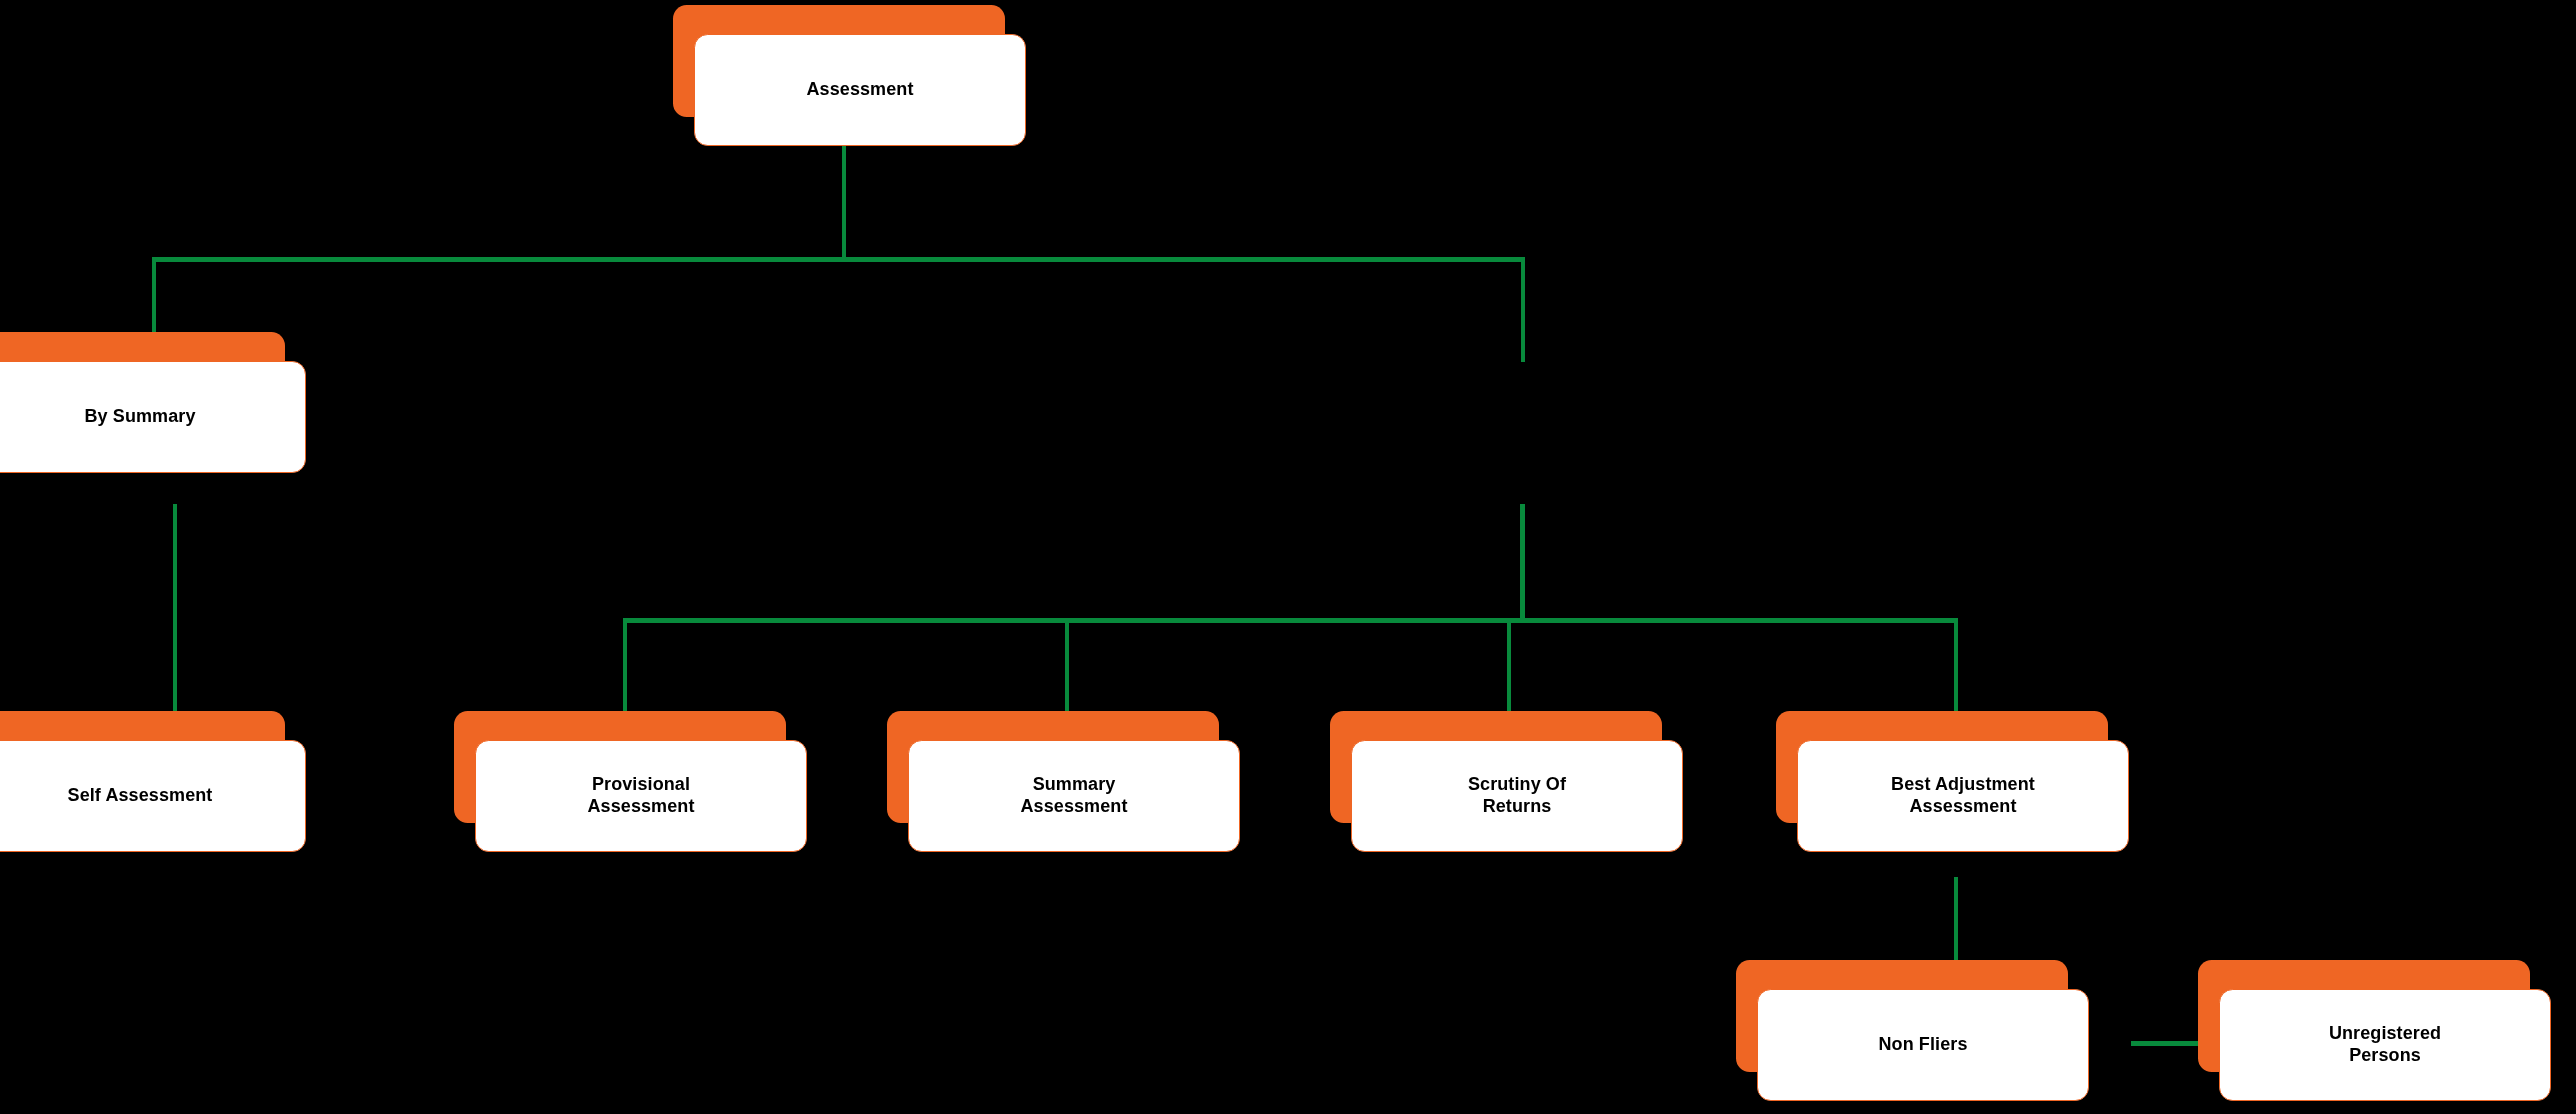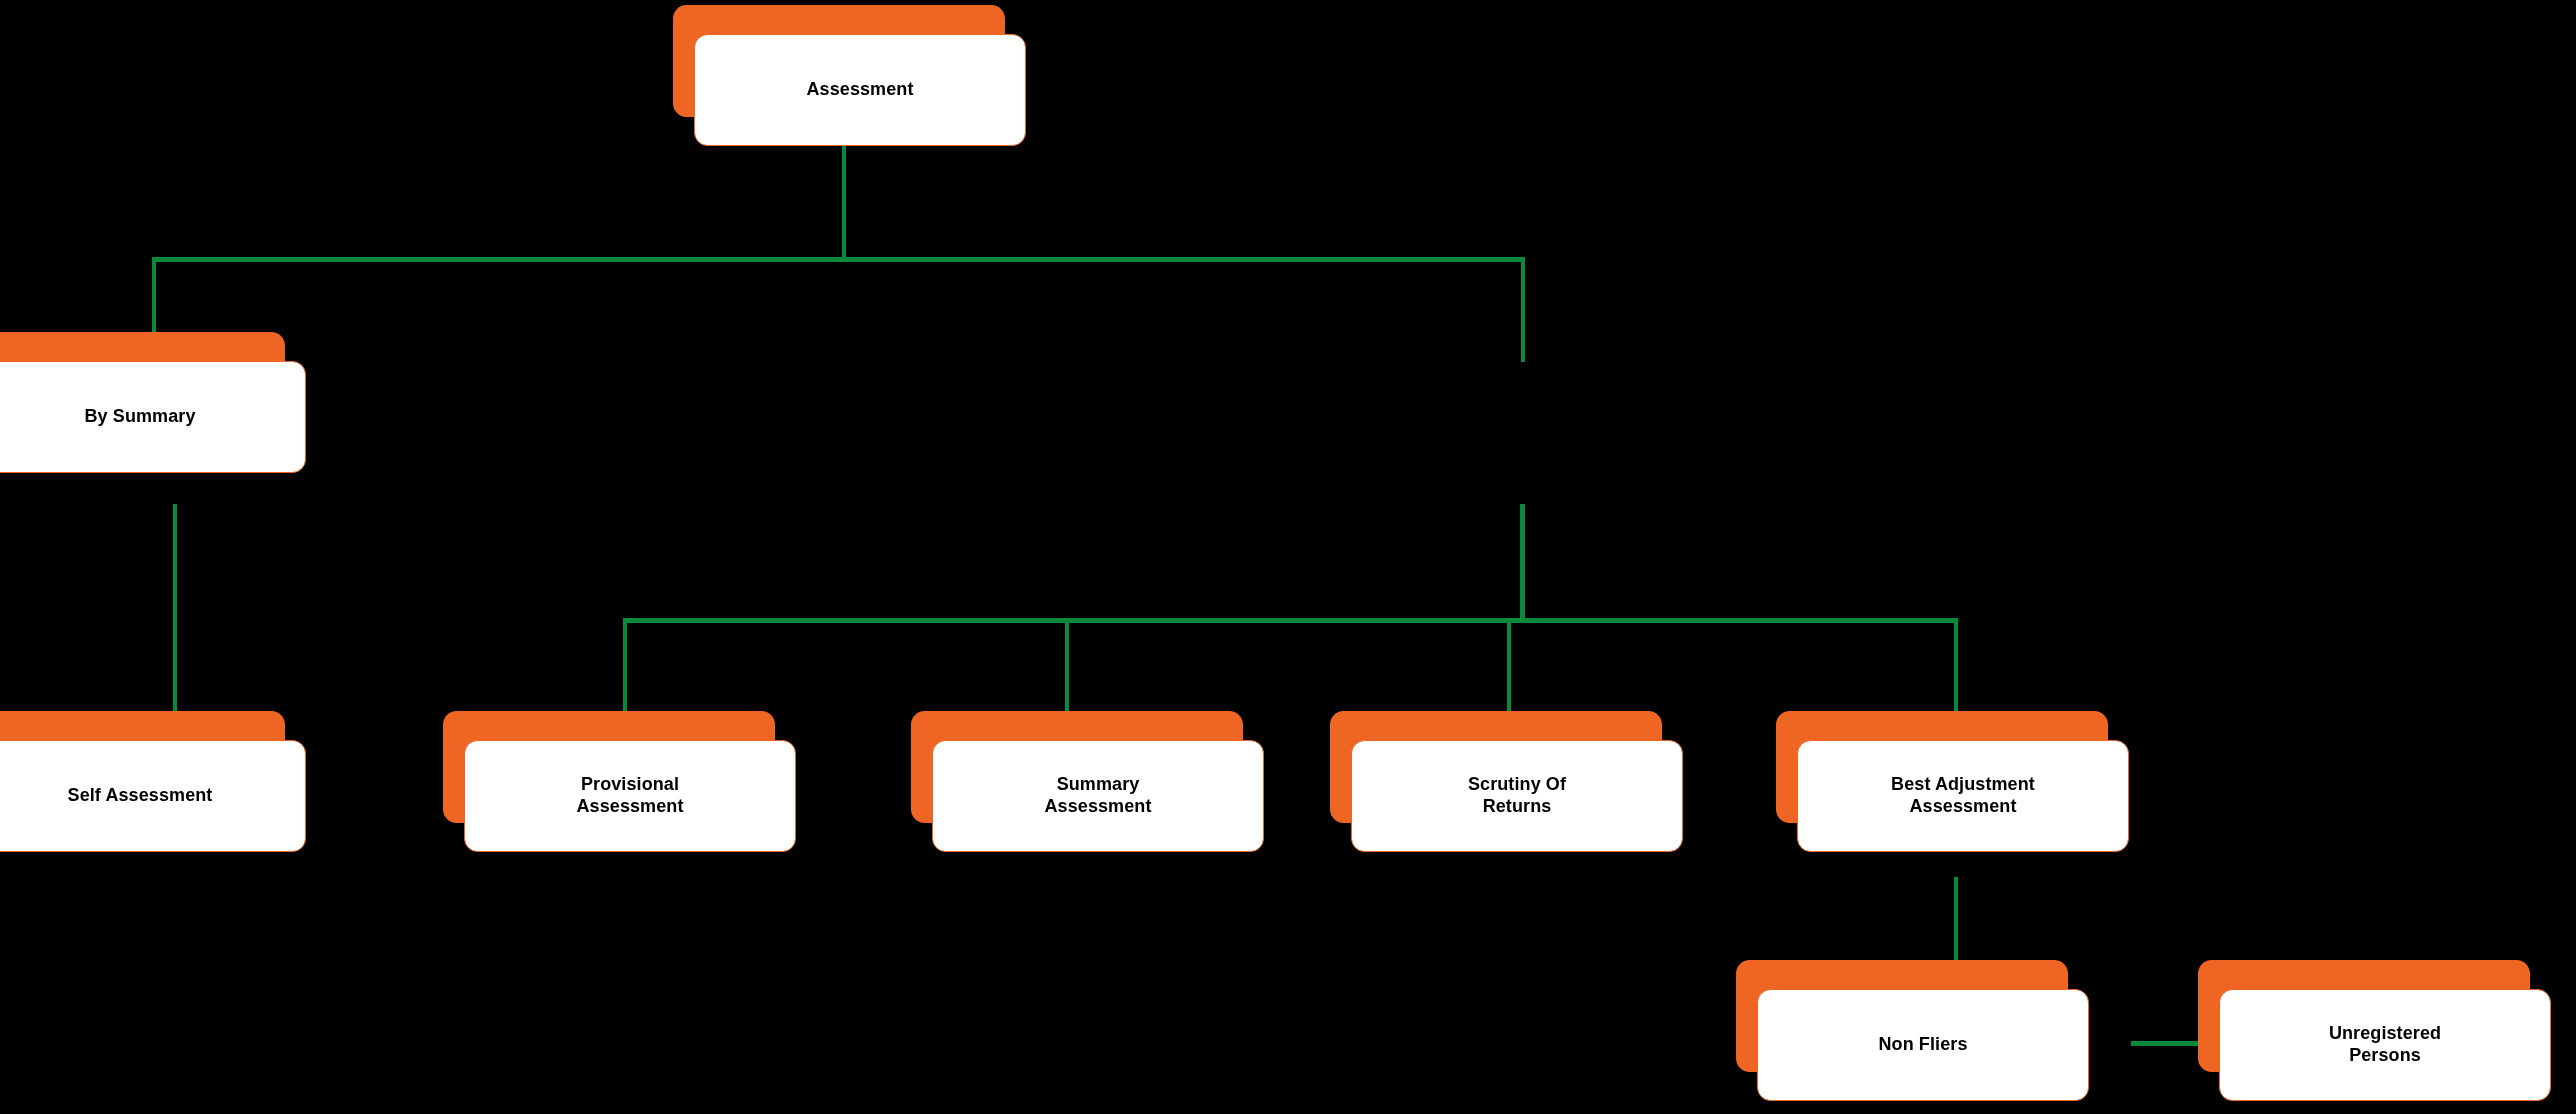--- a/index.html
+++ b/index.html
@@ -109,29 +109,29 @@
   </div>
 
 
   <div class="node" style="left:-47px; top:711px; width:332px; height:112px;">
     <div class="shadow"></div>
     <div class="card">
       <span class="label">Self Assessment</span>
     </div>
   </div>
 
-  <div class="node" style="left:443px; top:711px; width:332px; height:112px;">
+  <div class="node" style="left:454px; top:711px; width:332px; height:112px;">
     <div class="shadow"></div>
     <div class="card">
       <span class="label">Provisional
 Assessment</span>
     </div>
   </div>
 
-  <div class="node" style="left:887px; top:711px; width:332px; height:112px;margin-left:24px;">
+  <div class="node" style="left:887px; top:711px; width:332px; height:112px;">
     <div class="shadow"></div>
     <div class="card">
       <span class="label">Summary
 Assessment</span>
     </div>
   </div>
 
   <div class="node" style="left:1330px; top:711px; width:332px; height:112px;">
     <div class="shadow"></div>
     <div class="card">

